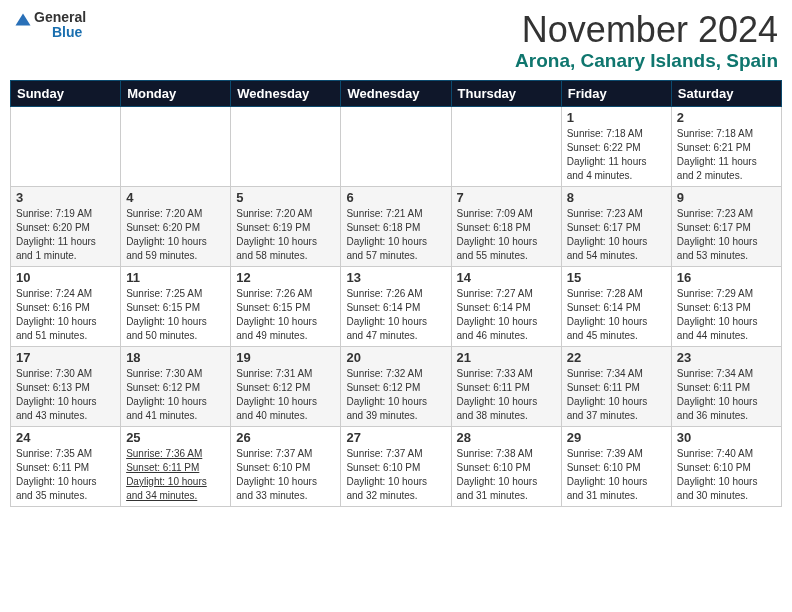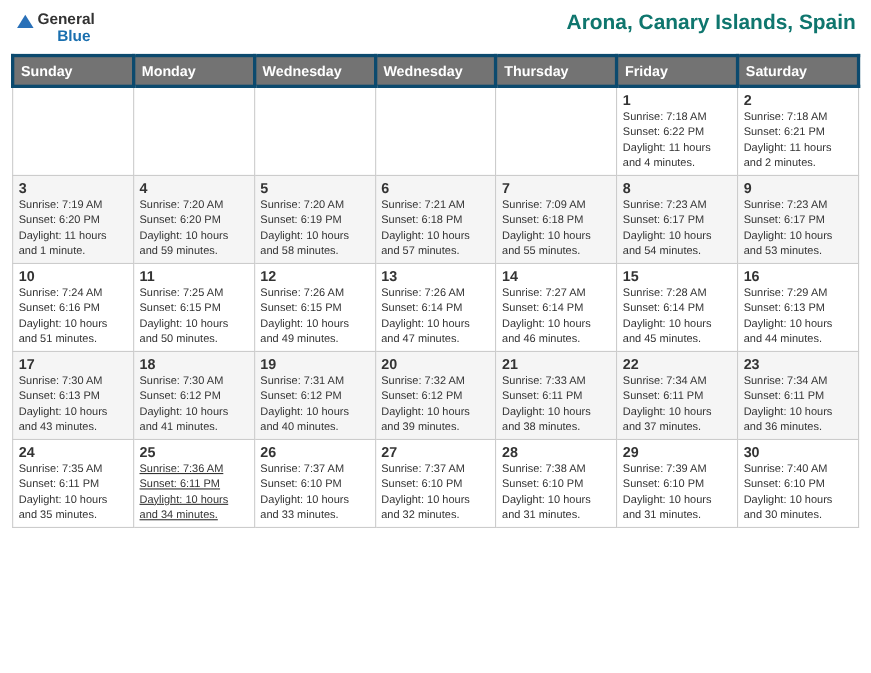--- a/index.html
+++ b/index.html
@@ -47,27 +47,27 @@
       font-size: 19px;
       color: #0f766e;
       font-weight: bold;
     }
     .calendar {
       width: 100%;
       border-collapse: collapse;
       border: 1px solid #ccc;
     }
     .calendar th {
-      background-color: #737373;
+      background-color: #0f172a;
       color: #fff;
       font-size: 13px;
       font-weight: bold;
       padding: 5px 6px;
       text-align: left;
-      border: 3px solid #0c4a6e;
+      border: 1px solid #0c4a6e;
     }
     .calendar td {
       border: 1px solid #ccc;
       vertical-align: top;
       padding: 3px 5px;
       width: 108px;
       min-height: 90px;
       background: #fff;
       font-size: 10.5px;
       color: #333;
@@ -99,20 +99,21 @@
       <svg class="logo-icon" viewBox="0 0 24 24" xmlns="http://www.w3.org/2000/svg">
         <polygon points="12,2 22,18 2,18" fill="#2970b8"></polygon>
       </svg>
     </div>
     <div class="logo-text">
       <span class="logo-general">General</span><br>
       <span class="logo-blue">Blue</span>
     </div>
   </div>
   <div class="title-block">
+    <div class="month-title">November 2024</div>
     <div class="subtitle">Arona, Canary Islands, Spain</div>
   </div>
 </div>
 
 <table class="calendar">
   <thead>
     <tr>
     <th>Sunday</th>
         <th>Monday</th>
         <th>Wednesday</th>

